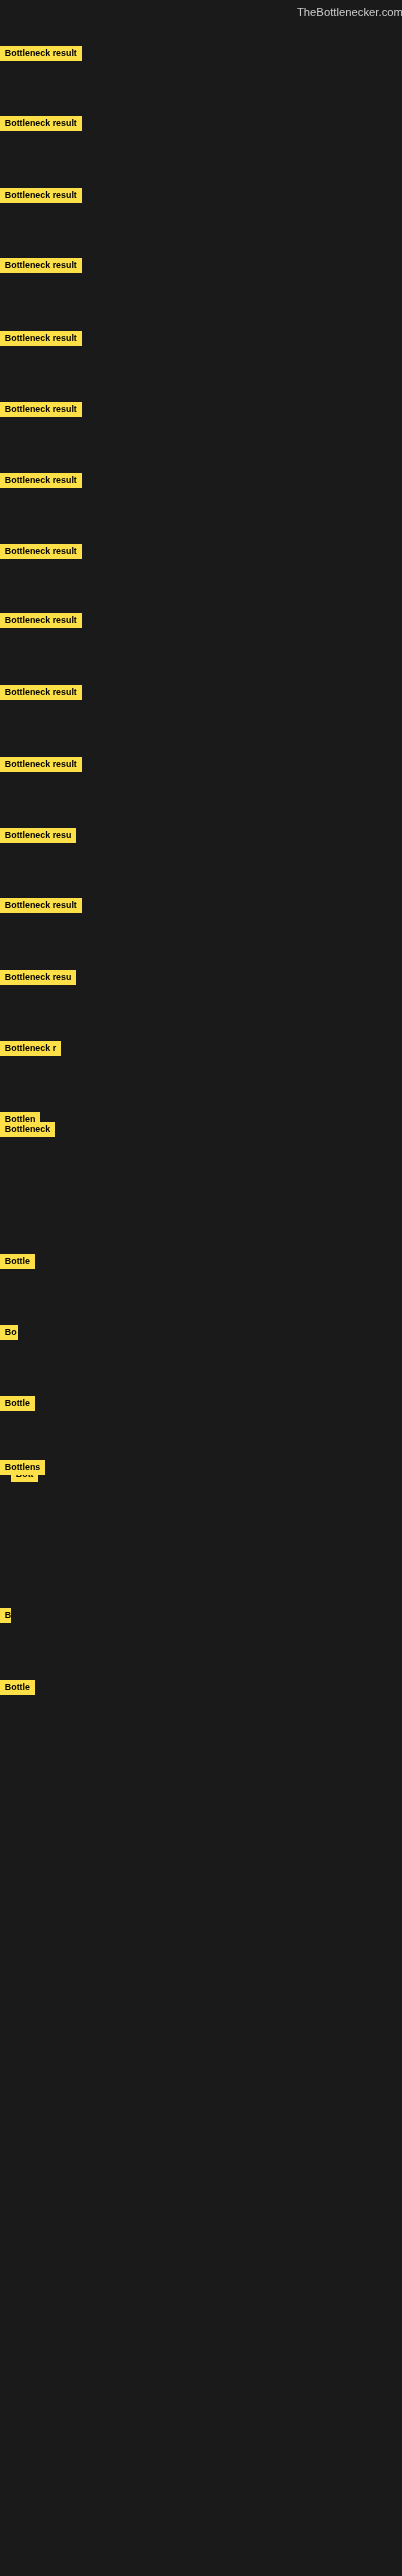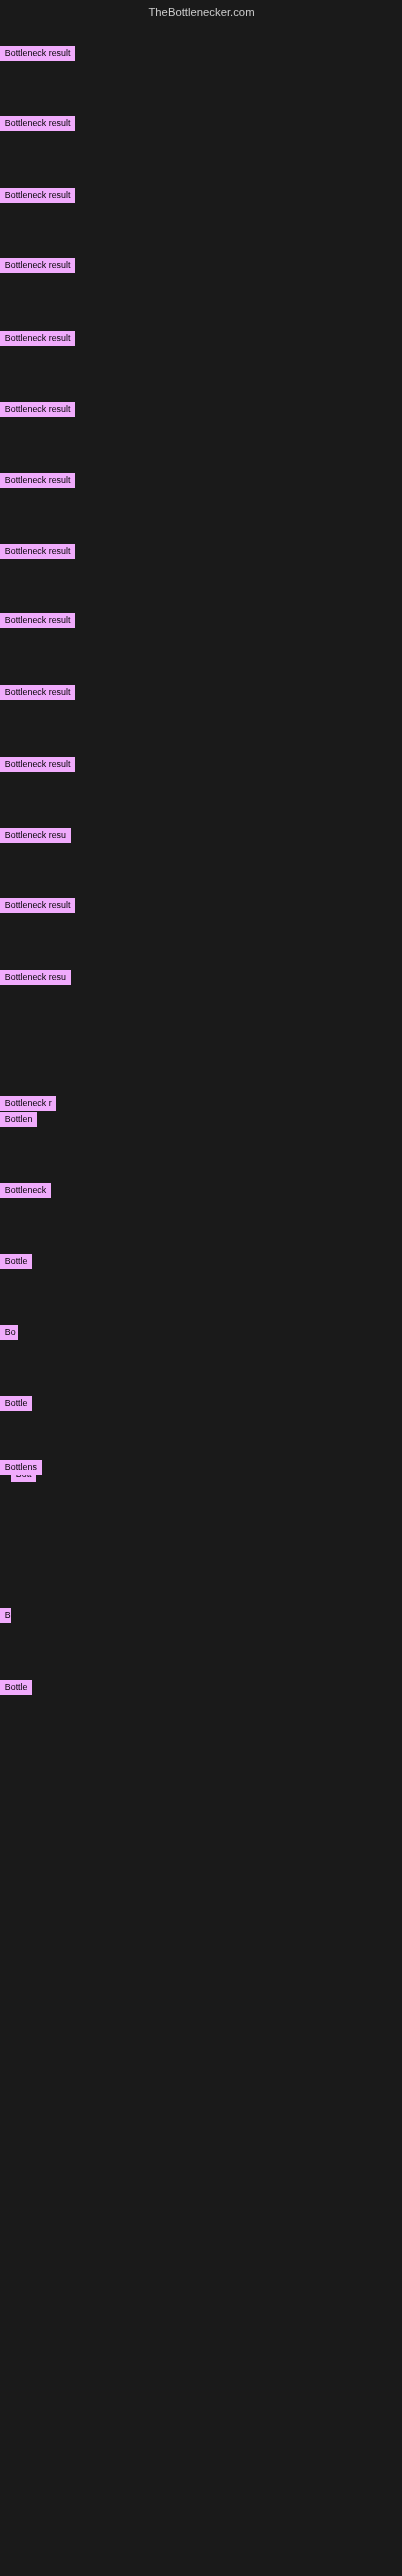--- a/index.html
+++ b/index.html
@@ -10,37 +10,37 @@
 
     body {
       width: 403px;
       min-height: 2576px;
       background-color: #1a1a1a;
       font-family: Arial, sans-serif;
       position: relative;
     }
 
     .site-title {
-      text-align: center;
+      text-align: right;
       color: #cccccc;
       font-size: 11.3px;
       padding: 6.4px 0 3.2px 0;
       font-weight: normal;
     }
 
     .badge-container {
       position: absolute;
       left: 0;
     }
 
     .bottleneck-badge {
-      background-color: #f0abfc;
+      background-color: #fde047;
       color: #000000;
       font-size: 8.9px;
-      font-weight: normal;
+      font-weight: bold;
       padding: 2.4px 4.8px;
       display: inline-block;
       white-space: nowrap;
       overflow: hidden;
     }
   </style>
 </head>
 <body>
 
 <div class="site-title">
@@ -55,23 +55,23 @@
     <div class="badge-container" style="top: 331px; left: 0px;"><span class="bottleneck-badge" style="max-width: 97px;">Bottleneck result</span></div>
     <div class="badge-container" style="top: 402px; left: 0px;"><span class="bottleneck-badge" style="max-width: 97px;">Bottleneck result</span></div>
     <div class="badge-container" style="top: 473px; left: 0px;"><span class="bottleneck-badge" style="max-width: 97px;">Bottleneck result</span></div>
     <div class="badge-container" style="top: 544px; left: 0px;"><span class="bottleneck-badge" style="max-width: 97px;">Bottleneck result</span></div>
     <div class="badge-container" style="top: 613px; left: 0px;"><span class="bottleneck-badge" style="max-width: 97px;">Bottleneck result</span></div>
     <div class="badge-container" style="top: 685px; left: 0px;"><span class="bottleneck-badge" style="max-width: 97px;">Bottleneck result</span></div>
     <div class="badge-container" style="top: 757px; left: 0px;"><span class="bottleneck-badge" style="max-width: 97px;">Bottleneck result</span></div>
     <div class="badge-container" style="top: 828px; left: 0px;"><span class="bottleneck-badge" style="max-width: 85px;">Bottleneck resu</span></div>
     <div class="badge-container" style="top: 898px; left: 0px;"><span class="bottleneck-badge" style="max-width: 93px;">Bottleneck result</span></div>
     <div class="badge-container" style="top: 970px; left: 0px;"><span class="bottleneck-badge" style="max-width: 85px;">Bottleneck resu</span></div>
-    <div class="badge-container" style="top: 1096px; left: 0px;"><span class="bottleneck-badge" style="max-width: 64px;">Bottleneck r</span></div>
+    <div class="badge-container" style="top: 1041px; left: 0px;"><span class="bottleneck-badge" style="max-width: 64px;">Bottleneck r</span></div>
     <div class="badge-container" style="top: 1112px; left: 0px;"><span class="bottleneck-badge" style="max-width: 47px;">Bottlen</span></div>
-    <div class="badge-container" style="top: 1183px; left: 0px;"><span class="bottleneck-badge" style="max-width: 58px;">Bottleneck</span></div>
+    <div class="badge-container" style="top: 1122px; left: 0px;"><span class="bottleneck-badge" style="max-width: 58px;">Bottleneck</span></div>
     <div class="badge-container" style="top: 1254px; left: 0px;"><span class="bottleneck-badge" style="max-width: 37px;">Bottle</span></div>
     <div class="badge-container" style="top: 1325px; left: 0px;"><span class="bottleneck-badge" style="max-width: 17.7px; text-align: right;">Bo</span></div>
     <div class="badge-container" style="top: 1396px; left: 0px;"><span class="bottleneck-badge" style="max-width: 37px;">Bottle</span></div>
     <div class="badge-container" style="top: 1467px; left: 0px;"><span class="bottleneck-badge" style="max-width: 27px; margin-left: 11px;">Bott</span></div>
     <div class="badge-container" style="top: 1460px; left: 0px;"><span class="bottleneck-badge" style="max-width: 48px;">Bottlens</span></div>
     <div class="badge-container" style="top: 1608px; left: 0px;"><span class="bottleneck-badge" style="max-width: 11.3px;">B</span></div>
     <div class="badge-container" style="top: 1680px; left: 0px;"><span class="bottleneck-badge" style="max-width: 37px;">Bottle</span></div>
   </div>
 
 

